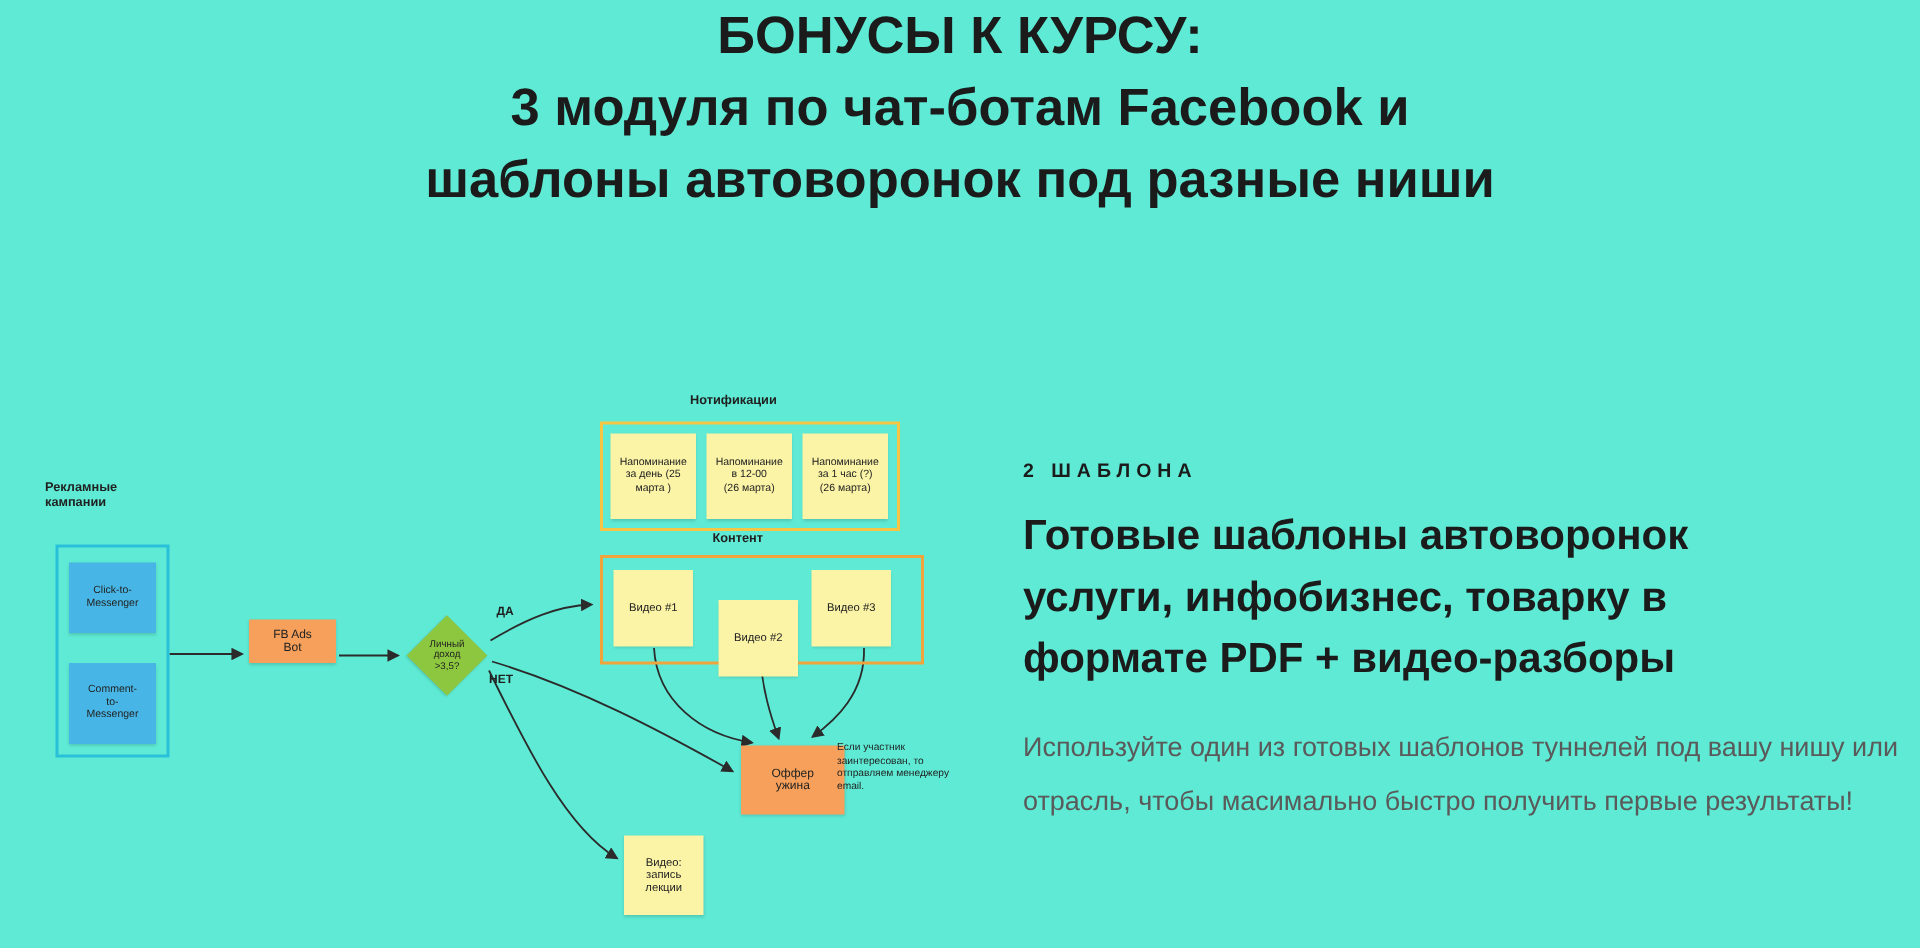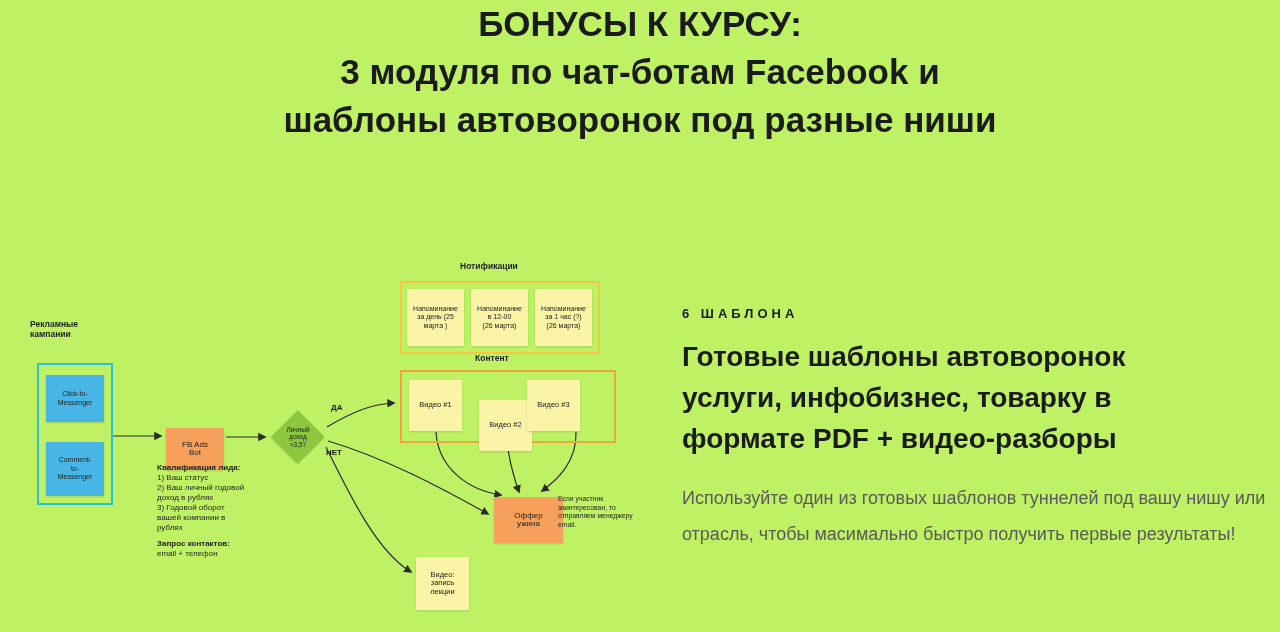--- a/index.html
+++ b/index.html
@@ -1,17 +1,17 @@
 <!DOCTYPE html>
 <html><head>
 <meta charset="utf-8">
 <style>
   * { margin:0; padding:0; box-sizing:border-box; }
   html,body { width:1280px; height:632px; background:#ffffff; font-family:"Liberation Sans", sans-serif; }
-  .page { position:relative; width:1280px; height:632px; overflow:hidden; background:#bef264; }
+  .page { position:relative; width:1280px; height:632px; overflow:hidden; background:#5eead4; }
 
   
   .main-title {
     position:absolute; top:0; left:0; right:0;
     text-align:center; font-weight:700; color:#1b1b1b;
     font-size:35px; line-height:48px;
   }
 
   
   .eyebrow {
@@ -45,27 +45,27 @@
   .orange { background:#f6a05b; }
   .yellow { background:#fbf3a6; }
 
   .group-box { position:absolute; background:transparent; }
   .cyan-box    { left:37px;  top:363px; width:76px;  height:142px; border:2px solid #2bc0d9; }
   .notif-box   { left:400px; top:281px; width:200px; height:73px;  border:2px solid #f6c544; }
   .content-box { left:400px; top:370px; width:216px; height:73px;  border:2px solid #f2a43c; }
 
   .n-click   { left:46px;  top:375px; width:58px; height:47px; }
   .n-comment { left:46px;  top:442px; width:58px; height:54px; }
-  .n-fbbot   { left:166px; top:413px; width:58px; height:42px; font-size:8px;margin-top:15px; }
+  .n-fbbot   { left:166px; top:413px; width:58px; height:29px; font-size:8px; }
   .n-rem1    { left:407px; top:289px; width:57px; height:57px; }
   .n-rem2    { left:471px; top:289px; width:57px; height:57px; }
   .n-rem3    { left:535px; top:289px; width:57px; height:57px; }
   .n-v1      { left:409px; top:380px; width:53px; height:51px; font-size:7.5px; }
   .n-v2      { left:479px; top:380px; width:53px; height:51px; font-size:7.5px;margin-top:20px; }
-  .n-v3      { left:527px; top:380px; width:53px; height:51px; font-size:7.5px; }
+  .n-v3      { left:541px; top:380px; width:53px; height:51px; font-size:7.5px; }
   .n-offer   { left:494px; top:497px; width:69px; height:46px; font-size:8px; }
   .n-lecture { left:416px; top:557px; width:53px; height:53px; font-size:7.5px; }
 
   .diamond { position:absolute; left:270px; top:409px; width:56px; height:56px; }
   .diamond .shape {
     position:absolute; inset:9px; background:#8dc63f; transform:rotate(45deg);
     box-shadow:0 1px 2px rgba(0,0,0,0.15);
   }
   .diamond .dlabel {
     position:absolute; inset:0; display:flex; align-items:center; justify-content:center;
@@ -127,31 +127,20 @@
     <div class="group-box cyan-box"></div>
     <div class="note blue n-click">Click-to-
 Messenger</div>
     <div class="note blue n-comment">Comment-
 to-
 Messenger</div>
 
     <div class="note orange n-fbbot">FB Ads
 Bot</div>
 
-    <div class="qualification">
-      <div class="q-title">Квалификация лида:</div>
-      <div class="q-items">1) Ваш статус
-2) Ваш личный годовой
-доход в рублях
-3) Годовой оборот
-вашей компании в
-рублях</div>
-      <div class="q-contacts-title">Запрос контактов:</div>
-      <div class="q-contacts">email + телефон</div>
-    </div>
 
     <div class="diamond">
       <div class="shape"></div>
       <div class="dlabel">Личный
 доход
 &gt;3,5?</div>
     </div>
     <div class="diag-label lbl-yes">ДА</div>
     <div class="diag-label lbl-no">НЕТ</div>
 
@@ -178,17 +167,17 @@
     <div class="offer-note">Если участник
 заинтересован, то
 отправляем менеджеру
 email.</div>
 
     <div class="note yellow n-lecture">Видео:
 запись
 лекции</div>
   </div>
 
-  <div class="eyebrow">6 ШАБЛОНА</div>
+  <div class="eyebrow">2 ШАБЛОНА</div>
   <h2 class="right-heading">Готовые шаблоны автоворонок услуги, инфобизнес, товарку в формате PDF + видео-разборы</h2>
   <p class="right-para">Используйте один из готовых шаблонов туннелей под вашу нишу или отрасль, чтобы масимально быстро получить первые результаты!</p>
 
 </div>
 
 </body></html>

